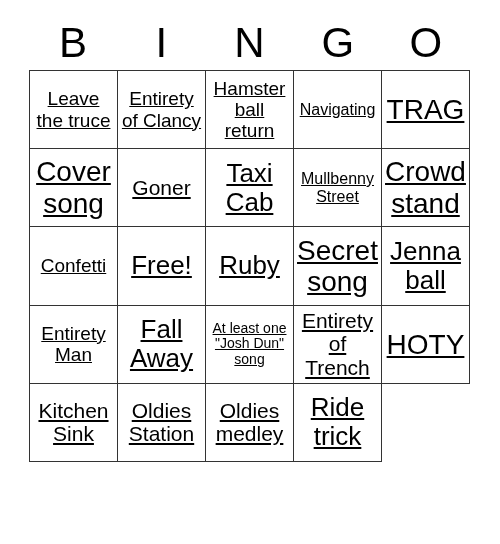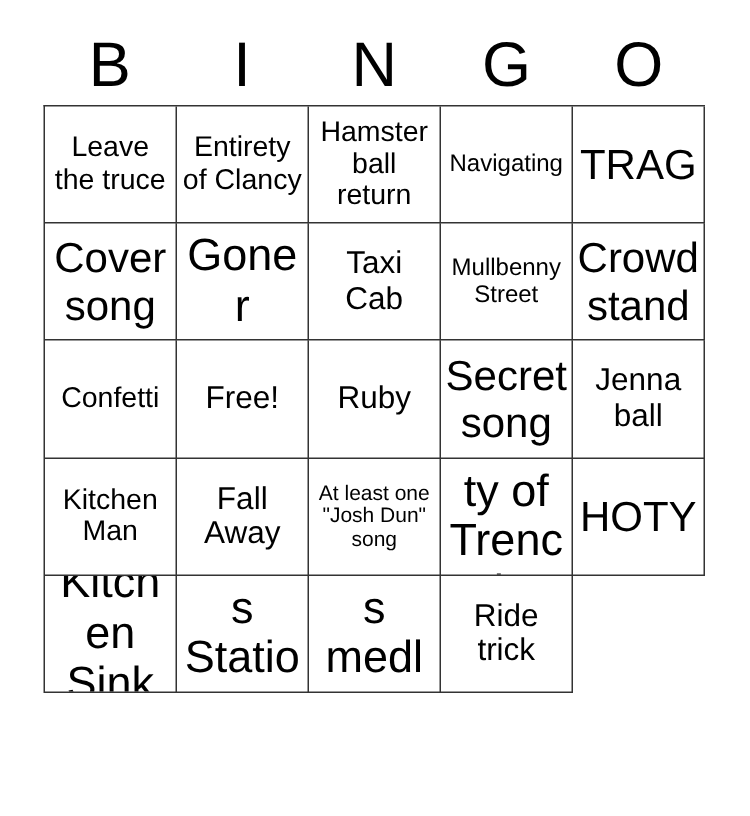--- a/index.html
+++ b/index.html
@@ -49,20 +49,21 @@
     left: 29px;
     top: 70px;
     width: 441px;
     height: 392px;
     box-sizing: border-box;
     border-top: 1px solid #333333;
     border-left: 1px solid #333333;
     display: grid;
     grid-template-columns: repeat(5, 1fr);
     grid-template-rows: repeat(5, 1fr);
+    text-decoration: underline;
   }
 
   .cell {
     box-sizing: border-box;
     border-right: 1px solid #333333;
     border-bottom: 1px solid #333333;
     display: flex;
     align-items: center;
     justify-content: center;
     text-align: center;
@@ -76,23 +77,23 @@
     line-height: 1.12;
     word-wrap: break-word;
     overflow-wrap: break-word;
     hyphens: none;
   }
 
   
   .fs-xs   { font-size: 14px; }
   .fs-sm   { font-size: 16px; }
   .fs-md   { font-size: 19px; }
-  .fs-lg   { font-size: 30px; }
+  .fs-lg   { font-size: 21px; }
   .fs-xl   { font-size: 28px; }
-  .fs-xxl  { font-size: 21px; }
+  .fs-xxl  { font-size: 26px; }
 </style>
 </head>
 <body>
 
 <div class="card">
 
   <div class="header-row">
     <div class="header-letter">B</div>
     <div class="header-letter">I</div>
     <div class="header-letter">N</div>
@@ -140,21 +141,21 @@
       <div class="cell">
         <span class="cell-text fs-xxl">Ruby</span>
       </div>
       <div class="cell">
         <span class="cell-text fs-xl">Secret song</span>
       </div>
       <div class="cell">
         <span class="cell-text fs-xxl">Jenna ball</span>
       </div>
       <div class="cell">
-        <span class="cell-text fs-md">Kitchen Man</span>
+        <span class="cell-text fs-md">Entirety Man</span>
       </div>
       <div class="cell">
         <span class="cell-text fs-xxl">Fall Away</span>
       </div>
       <div class="cell">
         <span class="cell-text fs-xs">At least one "Josh Dun" song</span>
       </div>
       <div class="cell">
         <span class="cell-text fs-lg">Entirety of Trench</span>
       </div>

